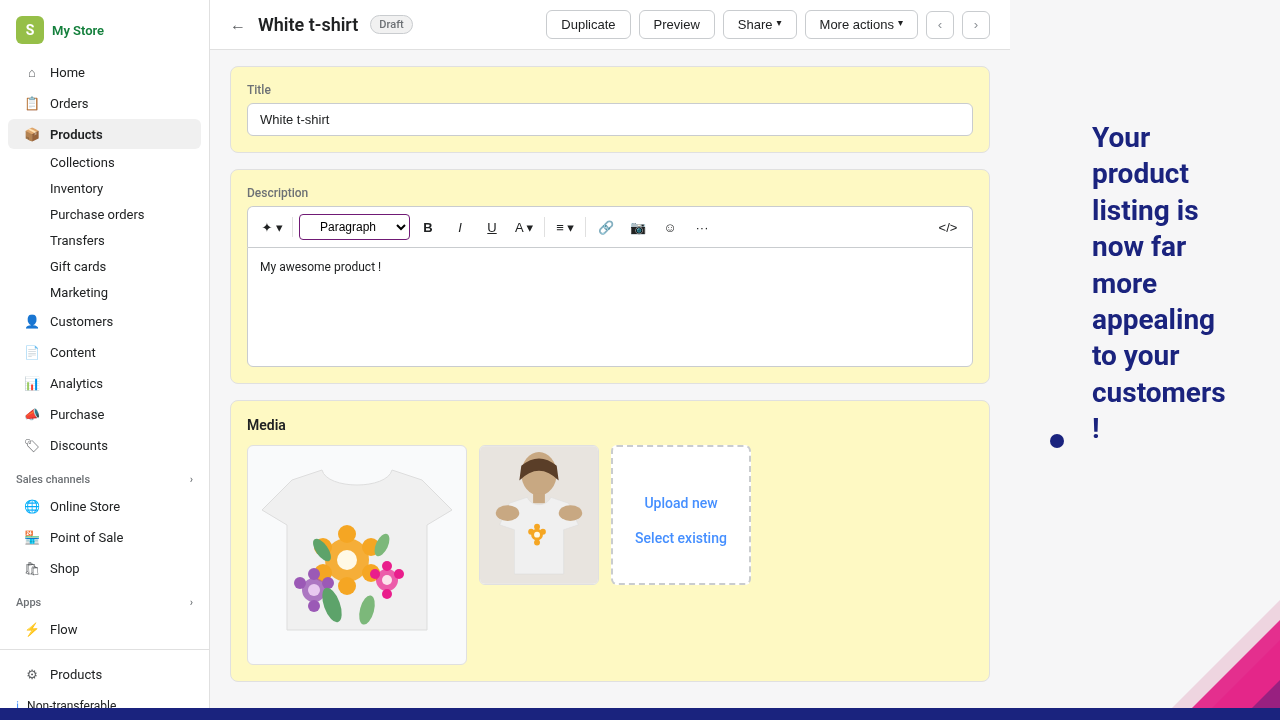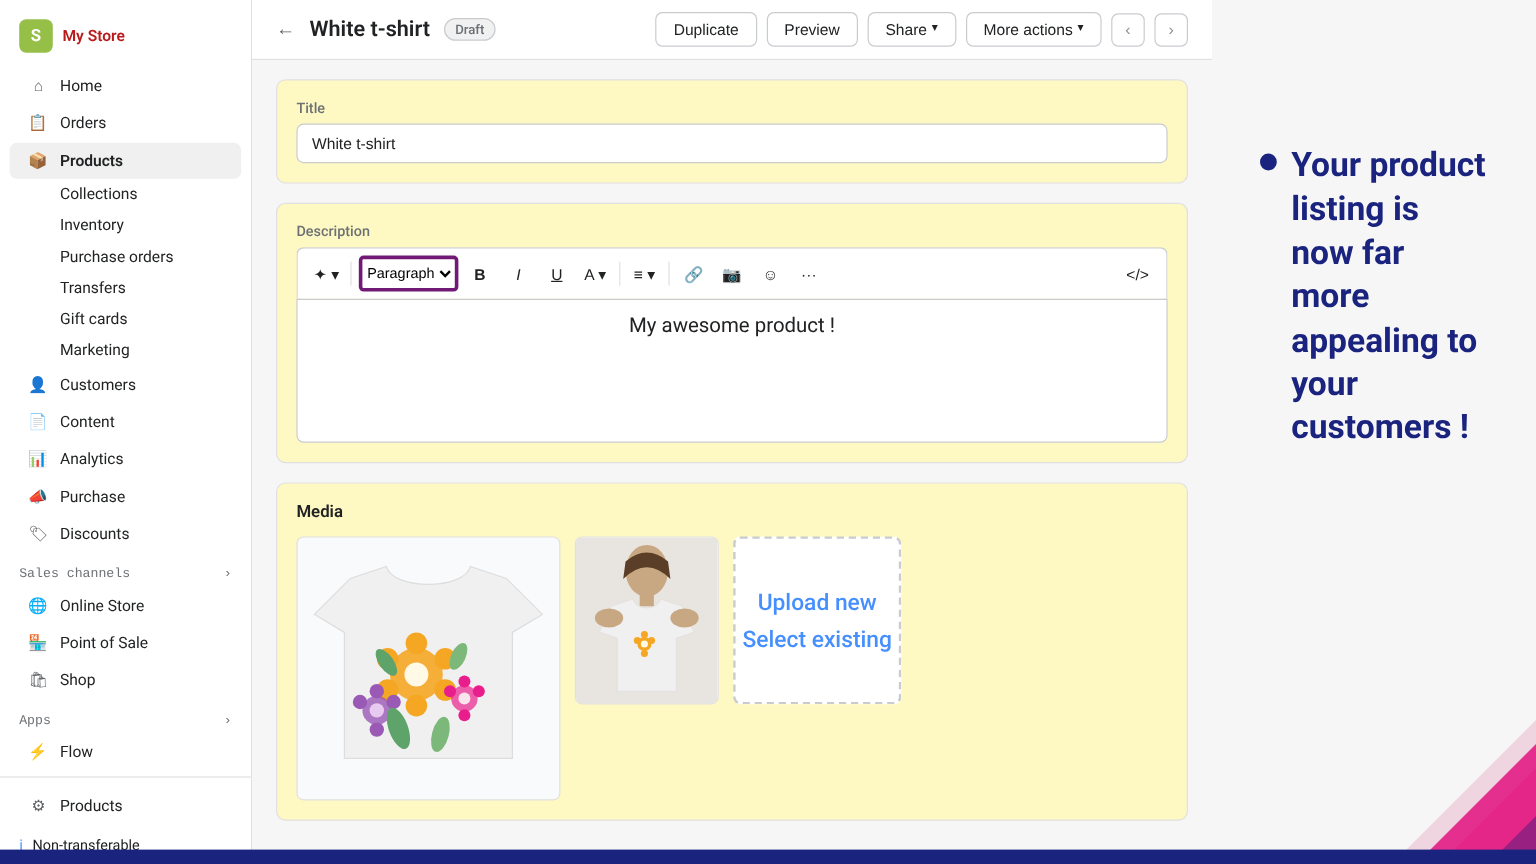--- a/index.html
+++ b/index.html
@@ -22,21 +22,21 @@
       align-items: center;
       gap: 8px;
     }
     .shopify-logo {
       width: 28px; height: 28px;
       background: #96bf48;
       border-radius: 6px;
       display: flex; align-items: center; justify-content: center;
       color: white; font-weight: bold; font-size: 14px;
     }
-    .sidebar-store-name { font-weight: 600; font-size: 13px; color: #b91c1c; }
+    .sidebar-store-name { font-weight: 600; font-size: 13px; color: #15803d; }
     .sidebar-nav { flex: 1; padding: 4px 0; }
     .nav-item {
       display: flex; align-items: center; gap: 10px;
       padding: 7px 16px;
       color: #202223;
       cursor: pointer;
       border-radius: 6px;
       margin: 1px 8px;
       font-size: 13px;
       text-decoration: none;
@@ -50,21 +50,21 @@
       cursor: pointer;
       border-radius: 6px;
       margin: 1px 8px;
       font-size: 13px;
     }
     .nav-section-label {
       padding: 12px 16px 4px 16px;
       font-size: 11px;
       color: #6d7175;
       font-weight: 500;
-      display: flex; align-items: center; justify-content: space-between; font-family: Liberation Mono, monospace;
+      display: flex; align-items: center; justify-content: space-between;
     }
     .sidebar-bottom {
       padding: 8px 0;
       border-top: 1px solid #e0e0e0;
     }
     .non-transferable {
       display: flex; align-items: center; gap: 8px;
       padding: 7px 16px;
       font-size: 12px;
       color: #202223;
@@ -171,36 +171,35 @@
       width: 28px; height: 28px;
       display: flex; align-items: center; justify-content: center;
       border: none; background: none; cursor: pointer;
       border-radius: 4px;
       color: #202223;
       font-size: 13px;
       font-weight: 500;
     }
     .toolbar-divider { width: 1px; height: 20px; background: #e0e0e0; margin: 0 2px; }
     .toolbar-select {
-      padding: 4px 0;
-      border: 3px solid #701a75;
+      padding: 4px 16px;
+      border: 1px solid #701a75;
       border-radius: 4px;
       font-size: 12px;
       background: #fff;
       cursor: pointer;
     }
     .desc-area {
       border: 1px solid #c9cccf;
       border-radius: 0 0 6px 6px;
       padding: 12px;
       min-height: 120px;
-      font-size: 17px;
-      color: #202223;
-      background: #fff;
-      text-align: center;
+      font-size: 12px;
+      color: #202223;
+      background: #fff;
     }
 
     
     .media-grid {
       display: flex;
       gap: 12px;
       flex-wrap: wrap;
     }
     .media-item {
       width: 140px;
@@ -219,42 +218,43 @@
       display: flex;
       flex-direction: column;
       align-items: center;
       justify-content: center;
       gap: 8px;
       cursor: pointer;
       background: #fff;
     }
     .upload-link {
       color: #458fff;
-      font-size: 19px;
+      font-size: 14px;
       font-weight: 500;
       cursor: pointer;
       text-decoration: none;
       display: block;
       text-align: center;
+      margin-top: 11px;
     }
 
     
     #info-panel {
       flex: 1;
       display: flex;
       flex-direction: column;
       padding: 40px 40px;
       background: #f6f6f7;
       position: relative;
       overflow: hidden;
     }
     .bullet-text {
       display: flex;
-      align-items: flex-start;
-      gap: 12px;
+      align-items: flex-end;
+      gap: 28px;
       margin-top: 80px;
     }
     .bullet-dot {
       width: 14px;
       height: 14px;
       background: #1a237e;
       border-radius: 50%;
       margin-top: 8px;
       flex-shrink: 0;
     }

